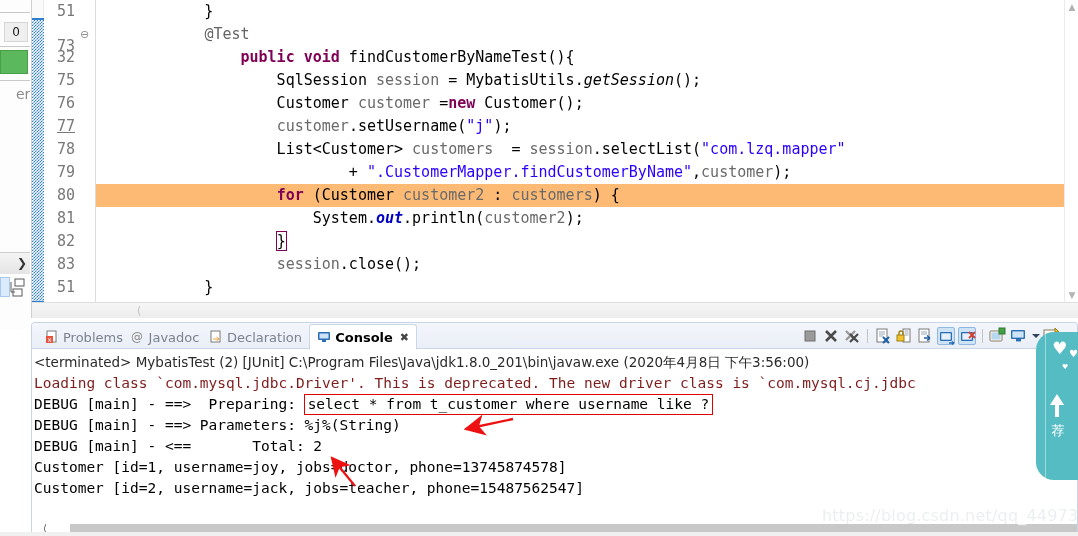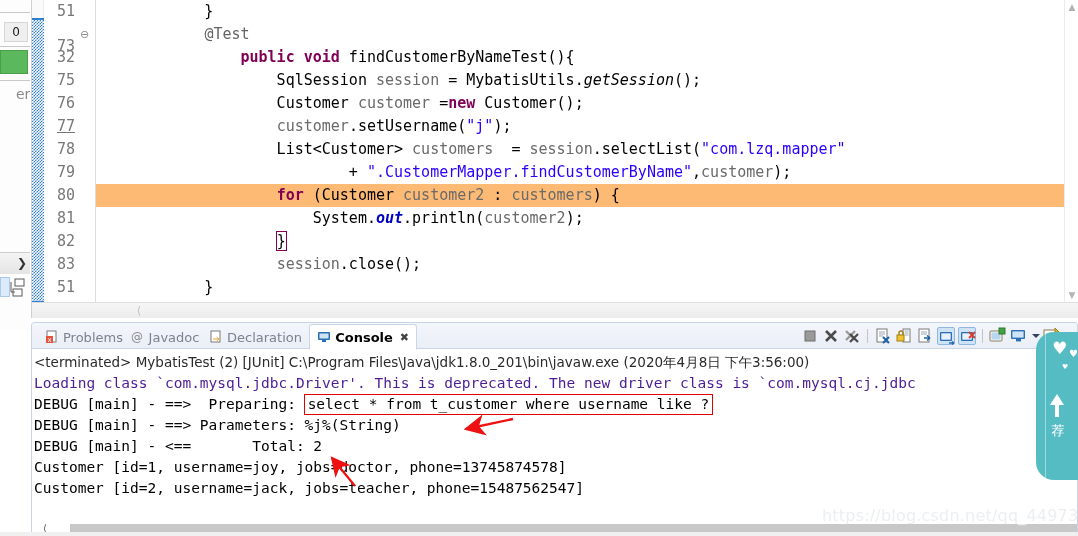--- a/index.html
+++ b/index.html
@@ -152,21 +152,21 @@
 
   #console-body {
     position:absolute; left:0; top:27px; right:0; bottom:14px;
     background:#fff; overflow:hidden;
     font-family:"DejaVu Sans Mono","Liberation Mono",monospace;
     font-size:14.5px; line-height:21px; white-space:pre;
     padding:2px 0 0 2px;
   }
   #console-body .cl { height:21px; position:relative; }
   .c-hdr { color:#2a2a2a; font-family:"DejaVu Sans","Liberation Sans",sans-serif; font-size:13.5px; }
-  .c-err { color:#4c1d95; }
+  .c-err { color:#7f1d1d; }
   .c-out { color:#000; }
 
   .sqlbox {
     border:1px solid #e00000; padding:0 3px; margin-left:-1px;
     display:inline-block; line-height:19px; position:relative; top:0px;
   }
 
   #console-hscroll {
     position:absolute; left:0; bottom:0; right:0; height:14px;
     background:#fff;

